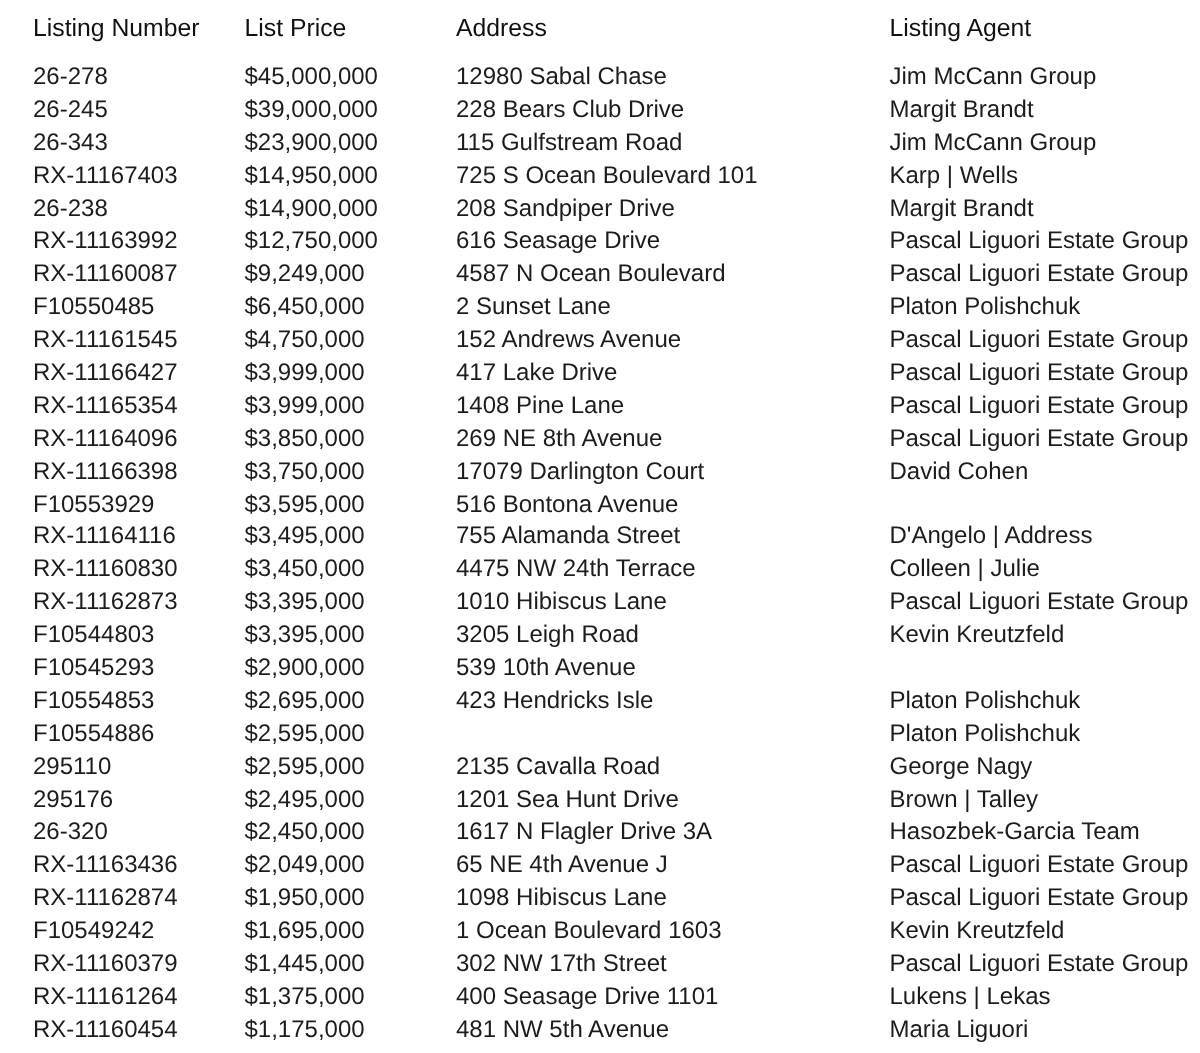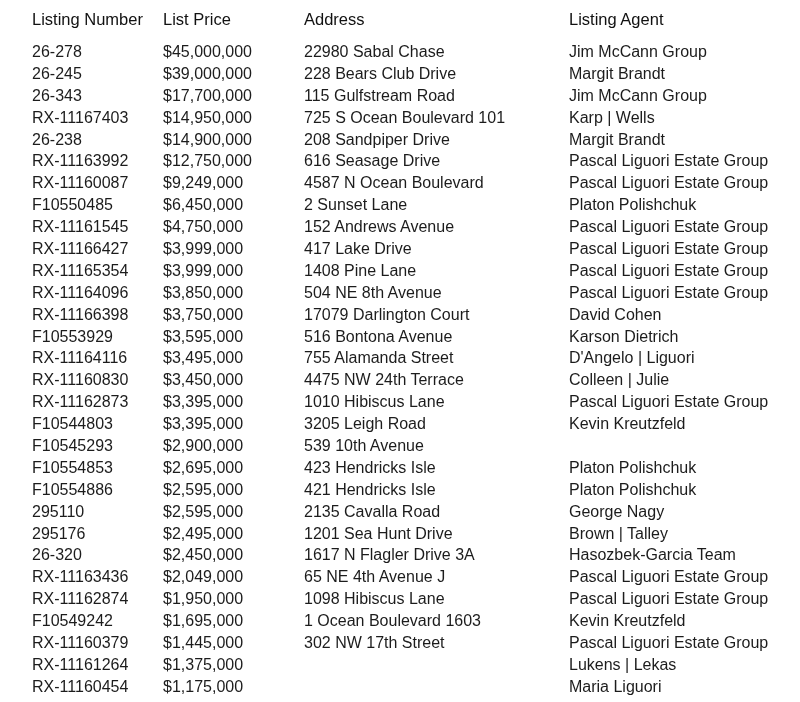--- a/index.html
+++ b/index.html
@@ -41,51 +41,51 @@
     .body-rows {
       position: absolute;
       left: 0;
       top: 41px;
       width: 800px;
     }
     .cell {
       position: absolute;
       top: 0;
     }
-    .c-num { left: 22px; margin-left: 10px; }
+    .c-num { left: 22px; }
     .c-price { left: 163px; }
     .c-addr { left: 304px; }
-    .c-agent { left: 569px; }
+    .c-agent { left: 593px; }
   </style>
 </head>
 <body>
 
 <div class="listing-table">
   <div class="header-row">
     <span class="cell c-num">Listing Number</span>
     <span class="cell c-price">List Price</span>
     <span class="cell c-addr">Address</span>
     <span class="cell c-agent">Listing Agent</span>
   </div>
   <div class="body-rows" id="body-rows">
       <div class="row">
         <span class="cell c-num">26-278</span>
         <span class="cell c-price">$45,000,000</span>
-        <span class="cell c-addr">22980 Sabal Chase</span>
+        <span class="cell c-addr">12980 Sabal Chase</span>
         <span class="cell c-agent">Jim McCann Group</span>
       </div>
       <div class="row">
         <span class="cell c-num">26-245</span>
         <span class="cell c-price">$39,000,000</span>
         <span class="cell c-addr">228 Bears Club Drive</span>
         <span class="cell c-agent">Margit Brandt</span>
       </div>
       <div class="row">
         <span class="cell c-num">26-343</span>
-        <span class="cell c-price">$17,700,000</span>
+        <span class="cell c-price">$23,900,000</span>
         <span class="cell c-addr">115 Gulfstream Road</span>
         <span class="cell c-agent">Jim McCann Group</span>
       </div>
       <div class="row">
         <span class="cell c-num">RX-11167403</span>
         <span class="cell c-price">$14,950,000</span>
         <span class="cell c-addr">725 S Ocean Boulevard 101</span>
         <span class="cell c-agent">Karp | Wells</span>
       </div>
       <div class="row">
@@ -126,40 +126,39 @@
       </div>
       <div class="row">
         <span class="cell c-num">RX-11165354</span>
         <span class="cell c-price">$3,999,000</span>
         <span class="cell c-addr">1408 Pine Lane</span>
         <span class="cell c-agent">Pascal Liguori Estate Group</span>
       </div>
       <div class="row">
         <span class="cell c-num">RX-11164096</span>
         <span class="cell c-price">$3,850,000</span>
-        <span class="cell c-addr">504 NE 8th Avenue</span>
+        <span class="cell c-addr">269 NE 8th Avenue</span>
         <span class="cell c-agent">Pascal Liguori Estate Group</span>
       </div>
       <div class="row">
         <span class="cell c-num">RX-11166398</span>
         <span class="cell c-price">$3,750,000</span>
         <span class="cell c-addr">17079 Darlington Court</span>
         <span class="cell c-agent">David Cohen</span>
       </div>
       <div class="row">
         <span class="cell c-num">F10553929</span>
         <span class="cell c-price">$3,595,000</span>
         <span class="cell c-addr">516 Bontona Avenue</span>
-        <span class="cell c-agent">Karson Dietrich</span>
       </div>
       <div class="row">
         <span class="cell c-num">RX-11164116</span>
         <span class="cell c-price">$3,495,000</span>
         <span class="cell c-addr">755 Alamanda Street</span>
-        <span class="cell c-agent">D'Angelo | Liguori</span>
+        <span class="cell c-agent">D'Angelo | Address</span>
       </div>
       <div class="row">
         <span class="cell c-num">RX-11160830</span>
         <span class="cell c-price">$3,450,000</span>
         <span class="cell c-addr">4475 NW 24th Terrace</span>
         <span class="cell c-agent">Colleen | Julie</span>
       </div>
       <div class="row">
         <span class="cell c-num">RX-11162873</span>
         <span class="cell c-price">$3,395,000</span>
@@ -179,21 +178,20 @@
       </div>
       <div class="row">
         <span class="cell c-num">F10554853</span>
         <span class="cell c-price">$2,695,000</span>
         <span class="cell c-addr">423 Hendricks Isle</span>
         <span class="cell c-agent">Platon Polishchuk</span>
       </div>
       <div class="row">
         <span class="cell c-num">F10554886</span>
         <span class="cell c-price">$2,595,000</span>
-        <span class="cell c-addr">421 Hendricks Isle</span>
         <span class="cell c-agent">Platon Polishchuk</span>
       </div>
       <div class="row">
         <span class="cell c-num">295110</span>
         <span class="cell c-price">$2,595,000</span>
         <span class="cell c-addr">2135 Cavalla Road</span>
         <span class="cell c-agent">George Nagy</span>
       </div>
       <div class="row">
         <span class="cell c-num">295176</span>
@@ -227,21 +225,23 @@
       </div>
       <div class="row">
         <span class="cell c-num">RX-11160379</span>
         <span class="cell c-price">$1,445,000</span>
         <span class="cell c-addr">302 NW 17th Street</span>
         <span class="cell c-agent">Pascal Liguori Estate Group</span>
       </div>
       <div class="row">
         <span class="cell c-num">RX-11161264</span>
         <span class="cell c-price">$1,375,000</span>
+        <span class="cell c-addr">400 Seasage Drive 1101</span>
         <span class="cell c-agent">Lukens | Lekas</span>
       </div>
       <div class="row">
         <span class="cell c-num">RX-11160454</span>
         <span class="cell c-price">$1,175,000</span>
+        <span class="cell c-addr">481 NW 5th Avenue</span>
         <span class="cell c-agent">Maria Liguori</span>
       </div>
     </div>
 </div>
 
 </body></html>

